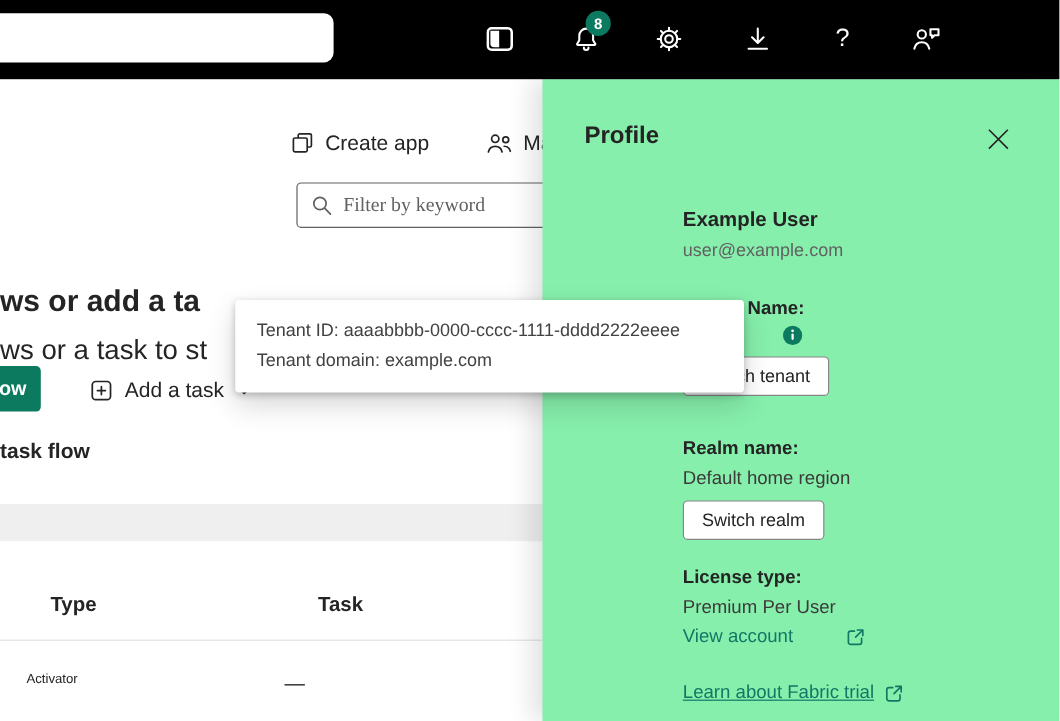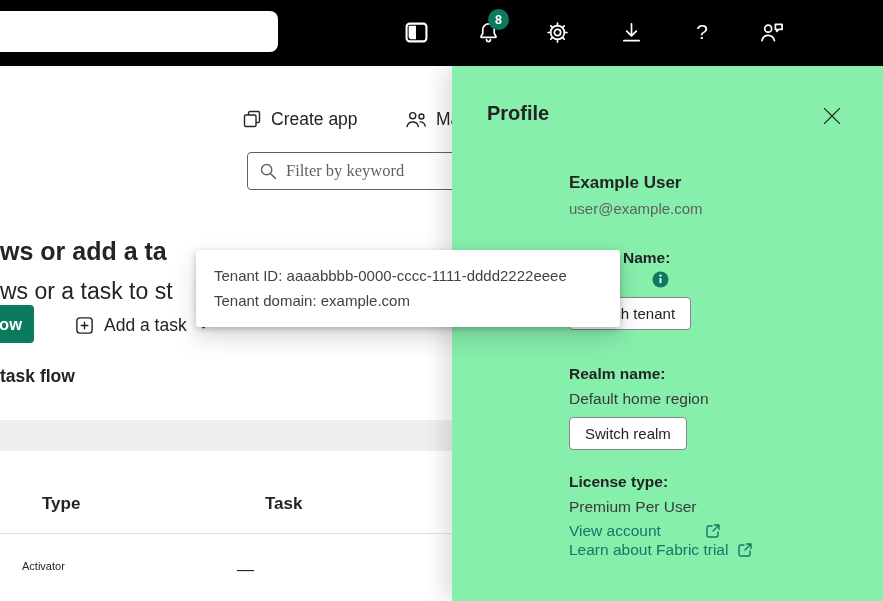--- a/index.html
+++ b/index.html
@@ -121,21 +121,21 @@
   .val-realm  { left: 117px; top: 324px; }
   .btn-realm  { top: 351px; }
   .lbl-license{ left: 117px; top: 407px; }
   .val-license{ left: 117px; top: 432px; }
   .p-link {
     position: absolute; left: 117px; display: flex; align-items: center; gap: 9px;
     color: var(--link_teal, #117865); font-size: 15.5px; text-decoration: none;
     cursor: pointer; white-space: nowrap;
   }
   .link-account { top: 456px; gap: 44px; }
-  .link-trial   { top: 475px; }
+  .link-trial   { top: 503px; text-decoration: underline; }
 
   
   .tooltip {
     position: absolute; left: 196px; top: 250px; width: 424px; z-index: 20;
     background: #fff; border-radius: 3px;
     box-shadow: 0 2px 6px rgba(0,0,0,.22), 0 10px 24px rgba(0,0,0,.16);
     padding: 13px 18px 14px; font-size: 15px; line-height: 25px; color: #424242;
   }
   .tooltip div { white-space: nowrap; }
 </style>

